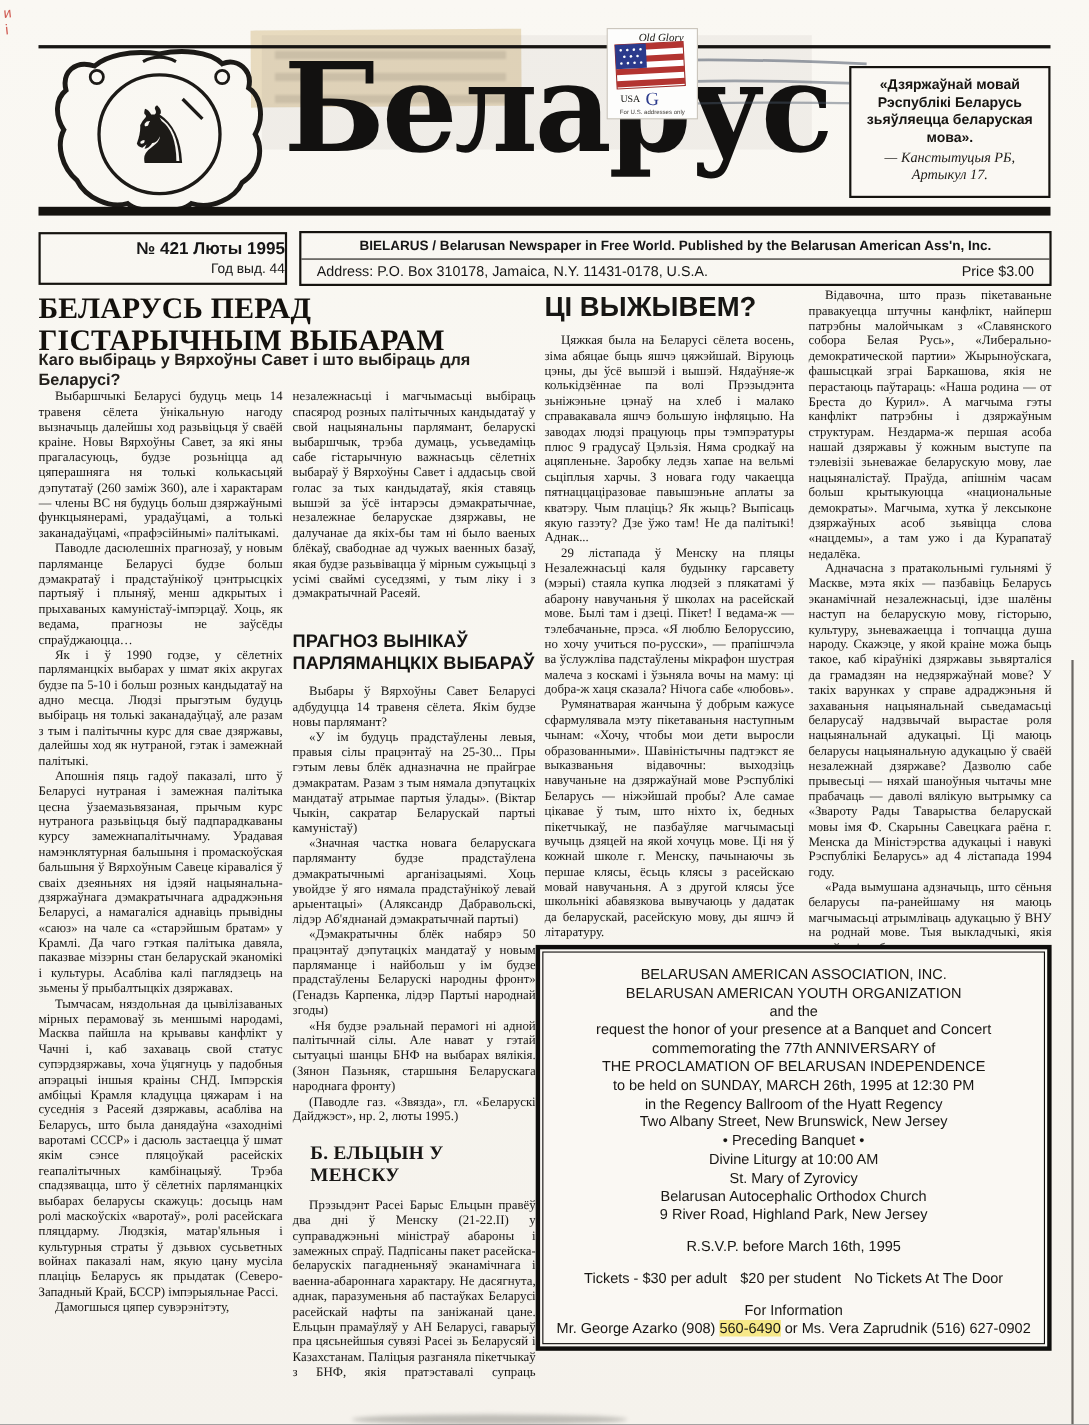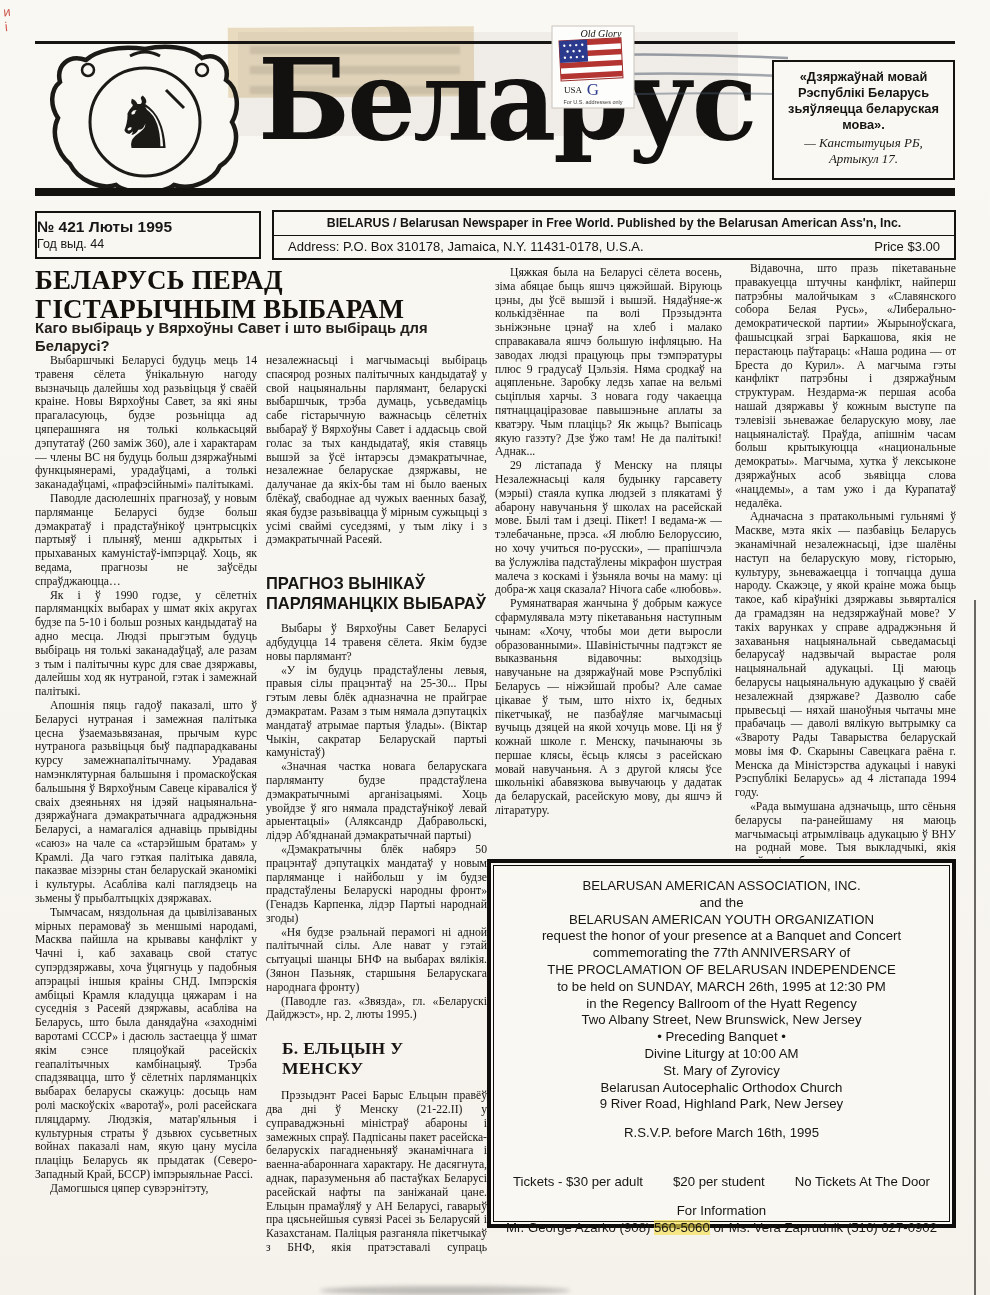--- a/index.html
+++ b/index.html
@@ -36,21 +36,21 @@
   }
   .quote-main { font-family: "Liberation Sans", sans-serif; font-weight: bold; font-size: 12.8px; line-height: 16px; color: #171512; }
   .quote-attr { font-style: italic; font-size: 13px; line-height: 16px; margin-top: 2px; color: #1b1916; }
   .stamp { left: 551px; top: 25px; width: 104px; height: 84px; text-align: left; }
   .cancel-lines { left: 588px; top: 42px; width: 200px; height: 70px; }
   .red-mark { left: 4px; top: 4px; color: rgba(200,60,50,.85); font-family: "Liberation Sans", sans-serif; font-size: 13px; line-height: 15px; transform: rotate(-6deg); }
 
   
   .issue-box {
     left: 35px; top: 211px; width: 226px; height: 48px;
-    border: 2.5px solid #15130f; text-align: left; padding-top: 4px;
+    border: 2.5px solid #15130f; text-align: right; padding-top: 4px;
     font-family: "Liberation Sans", sans-serif;
   }
   .issue-no { font-weight: bold; font-size: 15.5px; line-height: 19px; }
   .issue-year { font-size: 12.5px; line-height: 17px; }
   .paper-box {
     left: 272px; top: 210px; width: 684px; height: 50px;
     border: 2px solid #15130f; font-family: "Liberation Sans", sans-serif;
   }
   .paper-line1 { text-align: center; font-weight: bold; font-size: 12.3px; line-height: 23px; border-bottom: 1.5px solid #15130f; height: 24px; white-space: nowrap; overflow: hidden; }
   .paper-line2 { display: flex; justify-content: space-between; padding: 0 14px; font-size: 13px; line-height: 21px; }
@@ -79,21 +79,21 @@
   .h-serif { font-family: "Liberation Serif", serif; font-weight: bold; font-size: 17.5px; line-height: 20px; text-align: left; margin: 16px 16px 11px; letter-spacing: .3px; }
   .h-survive { font-family: "Liberation Sans", sans-serif; font-weight: bold; font-size: 25px; line-height: 27px; text-align: left; margin: 0 0 10px; }
   .src-italic { font-style: italic; }
   .continued { text-align: center; font-weight: bold; text-indent: 0 !important; margin-top: 2px; }
 
   
   .banquet-outer { left: 487px; top: 859px; width: 469px; height: 369px; border: 4px solid #0f0e0c; background: #faf8f3; padding: 2px; }
   .banquet-inner { width: 100%; height: 100%; border: 1.5px solid #0f0e0c; padding: 12px 8px 8px; text-align: center;
     font-family: "Liberation Sans", sans-serif; font-size: 13.2px; line-height: 16.8px; color: #181613; }
   .banquet-inner .gap { height: 12px; }
-  .tickets-row { display: flex; justify-content: center; gap: 30px; white-space: nowrap; margin-top: 20px; }
+  .tickets-row { display: flex; justify-content: center; gap: 12px; white-space: nowrap; }
   .hl-yellow { background: rgba(245,222,80,.65); }
 
   
   .edge-line-right { left: 974px; top: 600px; width: 2px; height: 695px; background: rgba(30,28,25,.65); }
   .bottom-smudge { left: 320px; top: 1286px; width: 250px; height: 9px; background: rgba(90,88,84,.35); filter: blur(2px); border-radius: 50%; }
 </style>
 </head>
 <body>
 
 <div class="page">
@@ -203,37 +203,38 @@
     <p>«Значная частка новага беларускага парляманту будзе прадстаўлена дэмакратычнымі арганізацыямі. Хоць увойдзе ў яго нямала прадстаўнікоў левай арыентацыі» (Аляксандр Дабравольскі, лідэр Аб'яднанай дэмакратычнай партыі)</p>
     <p>«Дэмакратычны блёк набярэ 50 працэнтаў дэпутацкіх мандатаў у новым парляманце і найбольш у ім будзе прадстаўлены Беларускі народны фронт» (Генадзь Карпенка, лідэр Партыі народнай згоды)</p>
     <p>«Ня будзе рэальнай перамогі ні адной палітычнай сілы. Але нават у гэтай сытуацыі шанцы БНФ на выбарах вялікія. (Зянон Пазьняк, старшыня Беларускага народнага фронту)</p>
     <p>(Паводле газ. «Звязда», гл. «Беларускі Дайджэст», нр. 2, люты 1995.)</p>
     <div class="h-serif">Б. ЕЛЬЦЫН У МЕНСКУ</div>
     <p>Прэзыдэнт Расеі Барыс Ельцын правёў два дні ў Менску (21-22.II) у суправаджэньні міністраў абароны і замежных спраў. Падпісаны пакет расейска-беларускіх пагадненьняў эканамічнага і ваенна-абароннага характару. Не дасягнута, аднак, паразуменьня аб пастаўках Беларусі расейскай нафты па заніжанай цане. Ельцын прамаўляў у АН Беларусі, гаварыў пра цясьнейшыя сувязі Расеі зь Беларусяй і Казахстанам. Паліцыя разганяла пікетчыкаў з БНФ, якія пратэставалі супраць пагадненьняў.</p>
     <p class="noind src-italic">(Паводле Ройтэра з 21-22.II.95)</p>
   </div>
 
   <div class="abs col col3">
+    <div class="h-survive">ЦІ ВЫЖЫВЕМ?</div>
     <p>Цяжкая была на Беларусі сёлета восень, зіма абяцае быць яшчэ цяжэйшай. Віруюць цэны, ды ўсё вышэй і вышэй. Нядаўняе-ж колькідзённае па волі Прэзыдэнта зьніжэньне цэнаў на хлеб і малако справакавала яшчэ большую інфляцыю. На заводах людзі працуюць пры тэмпэратуры плюс 9 градусаў Цэльзія. Няма сродкаў на ацяпленьне. Заробку ледзь хапае на вельмі сьціплыя харчы. З новага году чакаецца пятнаццаціразовае павышэньне аплаты за кватэру. Чым плаціць? Як жыць? Выпісаць якую газэту? Дзе ўжо там! Не да палітыкі! Аднак...</p>
     <p>29 лістапада ў Менску на пляцы Незалежнасьці каля будынку гарсавету (мэрыі) стаяла купка людзей з плякатамі ў абарону навучаньня ў школах на расейскай мове. Былі там і дзеці. Пікет! І ведама-ж — тэлебачаньне, прэса. «Я люблю Белоруссию, но хочу учиться по-русски», — прапішчэла ва ўслужліва падстаўлены мікрафон шустрая малеча з коскамі і ўзьняла вочы на маму: ці добра-ж хаця сказала? Нічога сабе «любовь».</p>
     <p>Румянатварая жанчына ў добрым кажусе сфармулявала мэту пікетаваньня наступным чынам: «Хочу, чтобы мои дети выросли образованными». Шавіністычны падтэкст яе выказваньня відавочны: выходзіць навучаньне на дзяржаўнай мове Рэспублікі Беларусь — ніжэйшай пробы? Але самае цікавае ў тым, што ніхто іх, бедных пікетчыкаў, не пазбаўляе магчымасьці вучыць дзяцей на якой хочуць мове. Ці ня ў кожнай школе г. Менску, пачынаючы зь першае клясы, ёсьць клясы з расейскаю мовай навучаньня. А з другой клясы ўсе школьнікі абавязкова вывучаюць у дадатак да беларускай, расейскую мову, ды яшчэ й літаратуру.</p>
   </div>
 
   <div class="abs col col4">
     <p>Відавочна, што празь пікетаваньне правакуецца штучны канфлікт, найперш патрэбны малойчыкам з «Славянского собора Белая Русь», «Либерально-демократической партии» Жырыноўскага, фашысцкай зграі Баркашова, якія не перастаюць паўтараць: «Наша родина — от Бреста до Курил». А магчыма гэты канфлікт патрэбны і дзяржаўным структурам. Нездарма-ж першая асоба нашай дзяржавы ў кожным выступе па тэлевізіі зьневажае беларускую мову, лае нацыяналістаў. Праўда, апішнім часам больш крытыкуюцца «национальные демократы». Магчыма, хутка ў лексыконе дзяржаўных асоб зьявіцца слова «нацдемы», а там ужо і да Курапатаў недалёка.</p>
     <p>Адначасна з пратакольнымі гульнямі ў Маскве, мэта якіх — пазбавіць Беларусь эканамічнай незалежнасьці, ідзе шалёны наступ на беларускую мову, гісторыю, культуру, зьневажаецца і топчацца душа народу. Скажэце, у якой краіне можа быць такое, каб кіраўнікі дзяржавы зьвярталіся да грамадзян на недзяржаўнай мове? У такіх варунках у справе адраджэньня й захаваньня нацыянальнай сьведамасьці беларусаў надзвычай вырастае роля нацыянальнай адукацыі. Ці маюць беларусы нацыянальную адукацыю ў сваёй незалежнай дзяржаве? Дазволю сабе прывесьці — няхай шаноўныя чытачы мне прабачаць — даволі вялікую вытрымку са «Звароту Рады Таварыства беларускай мовы імя Ф. Скарыны Савецкага раёна г. Менска да Міністэрства адукацыі і навукі Рэспублікі Беларусь» ад 4 лістапада 1994 году.</p>
     <p>«Рада вымушана адзначыць, што сёньня беларусы па-ранейшаму ня маюць магчымасьці атрымліваць адукацыю ў ВНУ на роднай мове. Тыя выкладчыкі, якія перайшлі на белару-</p>
     <p class="continued">(Працяг на 2-й ст.)</p>
   </div>
 
   <div class="abs banquet-outer">
     <div class="banquet-inner">
       <div>BELARUSAN AMERICAN ASSOCIATION, INC.</div>
+      <div>BELARUSAN AMERICAN YOUTH ORGANIZATION</div>
       <div>and the</div>
-      <div>BELARUSAN AMERICAN YOUTH ORGANIZATION</div>
       <div>request the honor of your presence at a Banquet and Concert</div>
       <div>commemorating the 77th ANNIVERSARY of</div>
       <div>THE PROCLAMATION OF BELARUSAN INDEPENDENCE</div>
       <div>to be held on SUNDAY, MARCH 26th, 1995 at 12:30 PM</div>
       <div>in the Regency Ballroom of the Hyatt Regency</div>
       <div>Two Albany Street, New Brunswick, New Jersey</div>
       <div>• Preceding Banquet •</div>
       <div>Divine Liturgy at 10:00 AM</div>
       <div>St. Mary of Zyrovicy</div>
       <div>Belarusan Autocephalic Orthodox Church</div>
@@ -242,18 +243,18 @@
       <div>R.S.V.P. before March 16th, 1995</div>
       <div class="gap"></div>
       <div class="tickets-row">
         <span>Tickets - $30 per adult</span>
         <span>$20 per student</span>
         <span>No Tickets At The Door</span>
       </div>
       <div class="gap"></div>
       <div>For Information</div>
       <div>
-        <span>Mr. George Azarko (908) </span><span class="hl-yellow">560-5060</span><span> or Ms. Vera Zaprudnik (516) 627-0902</span>
+        <span>Mr. George Azarko (908) </span><span class="hl-yellow">560-6490</span><span> or Ms. Vera Zaprudnik (516) 627-0902</span>
       </div>
     </div>
   </div>
 
 </div>
 
 </body></html>

